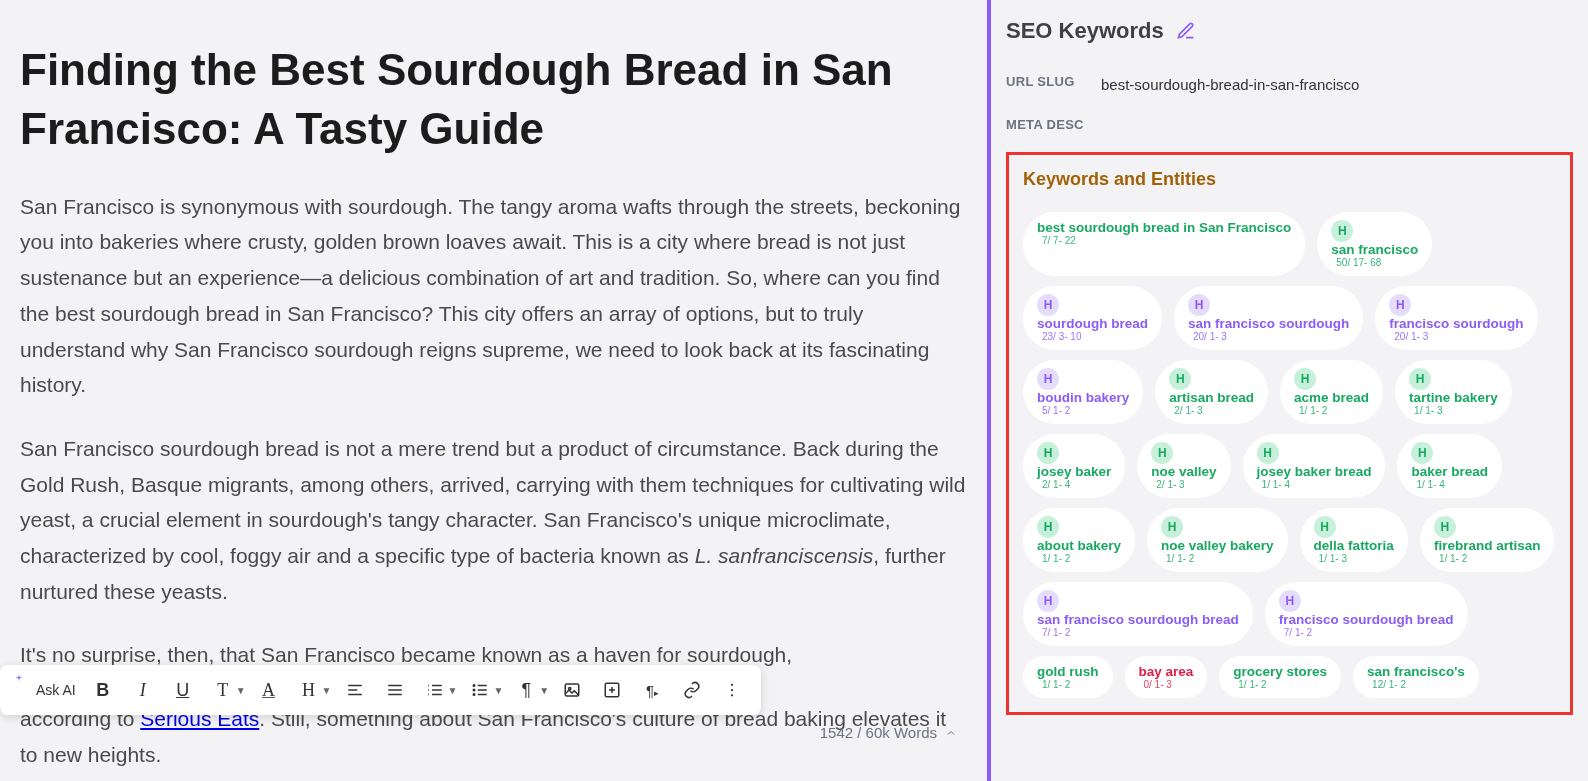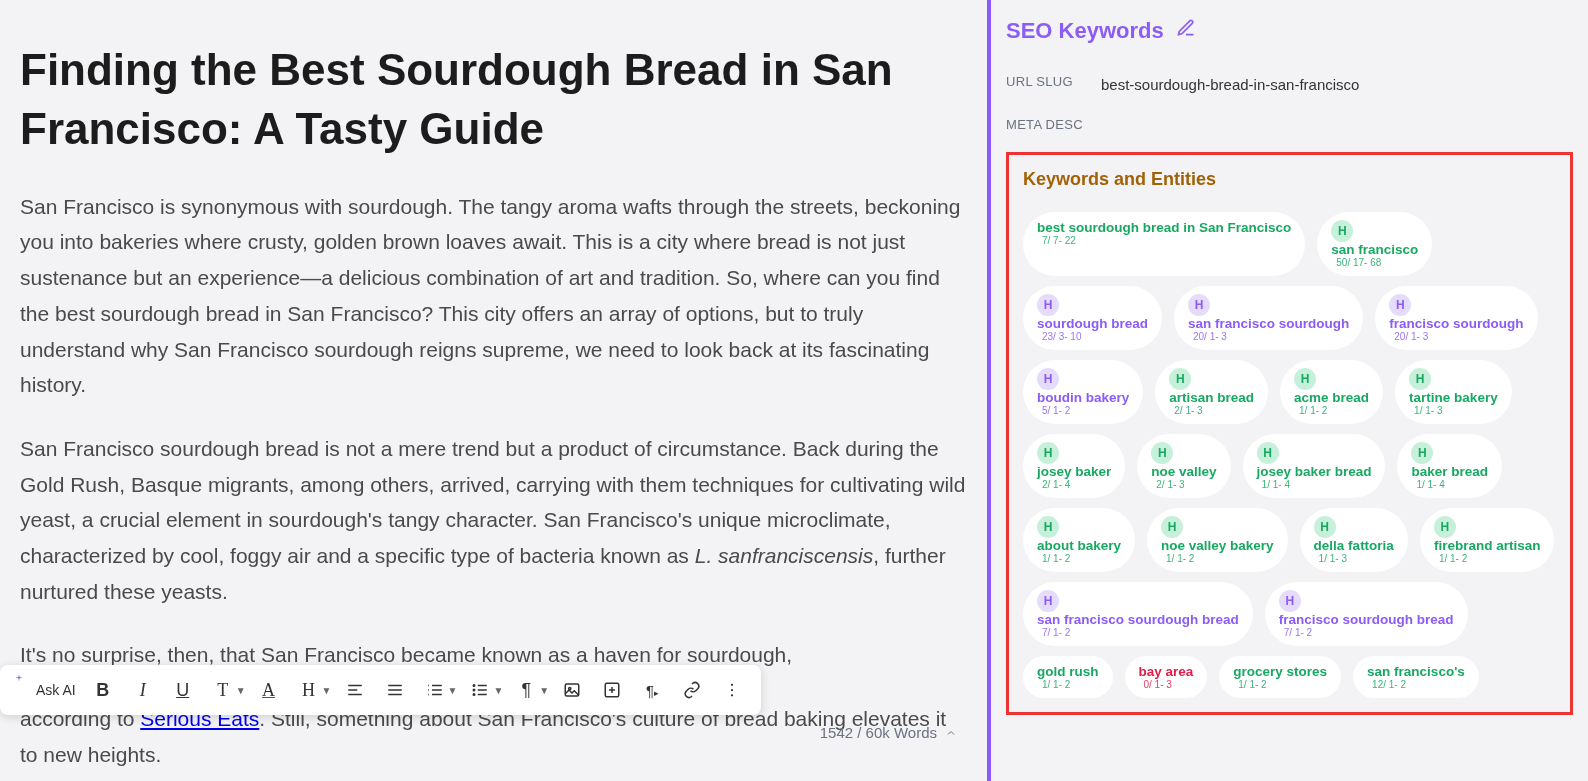--- a/index.html
+++ b/index.html
@@ -10,24 +10,24 @@
 .article-body p { font-size: 21px; line-height: 1.7; color: #4a4a4a; margin-bottom: 28px; }
 .article-body em.species { font-style: italic; }
 .toolbar { position: absolute; bottom: 66px; left: 0; background: #fff; border-radius: 8px; box-shadow: 0 2px 10px rgba(0,0,0,0.15); padding: 8px 12px; display: flex; align-items: flex-start; gap: 6px; }
 .toolbar-btn { width: 34px; height: 34px; display: flex; align-items: center; justify-content: center; border: none; background: transparent; cursor: pointer; font-size: 18px; color: #333; border-radius: 4px; }
 .toolbar .ask-ai { font-size: 14px; font-weight: 500; width: auto; padding: 0 4px; }
 .toolbar .combo { display: flex; align-items: center; }
 .toolbar .chev { font-size: 10px; margin-left: -4px; color: #666; }
 .word-count { position: absolute; bottom: 40px; right: 30px; font-size: 15px; color: #6b7280; display: flex; align-items: center; gap: 8px; justify-content: center; }
 .word-count svg { width: 12px; height: 12px; }
 
-.seo-header { display: flex; gap: 12px; font-size: 22px; font-weight: 700; color: #8b5cf6; margin: 8px 0 30px 0; }
+.seo-header { display: flex; align-items: center; gap: 12px; font-size: 22px; font-weight: 700; color: #404040; margin: 8px 0 30px 0; }
 .seo-header svg { width: 20px; height: 20px; stroke: #8b5cf6; }
 .meta-row { display: flex; margin-bottom: 20px; font-size: 15px; }
-.meta-label { width: 95px; color: #6b7280; font-weight: 400; font-size: 13px; letter-spacing: 0.3px; }
+.meta-label { width: 95px; color: #6b7280; font-weight: 700; font-size: 13px; letter-spacing: 0.3px; }
 .meta-value { flex: 1; color: #333; line-height: 1.5; }
 .keywords-box { border: 3px solid #ee3333; padding: 14px; margin-top: 6px; }
 .kw-title { font-size: 18px; font-weight: 700; color: #a16207; margin-bottom: 22px; }
 .pills { display: flex; flex-wrap: wrap; gap: 10px 12px; }
 .pill { display: inline-flex; align-items: flex-start; background: #fff; border-radius: 999px; padding: 8px 14px; font-size: 13.5px; font-weight: 600; flex-direction: column; }
 .pill .h-badge { width: 22px; height: 22px; border-radius: 50%; display: flex; align-items: center; justify-content: center; font-size: 12px; font-weight: 700; margin-right: 10px; }
 .pill .stats { margin-left: 5px; font-weight: 500; opacity: 0.85; font-size: 10px; }
 .pill.green .h-badge { background: #c7f0db; color: #19a862; }
 .pill.green { color: #19a862; }
 .pill.purple .h-badge { background: #e5dbfb; color: #8b5cf6; }

